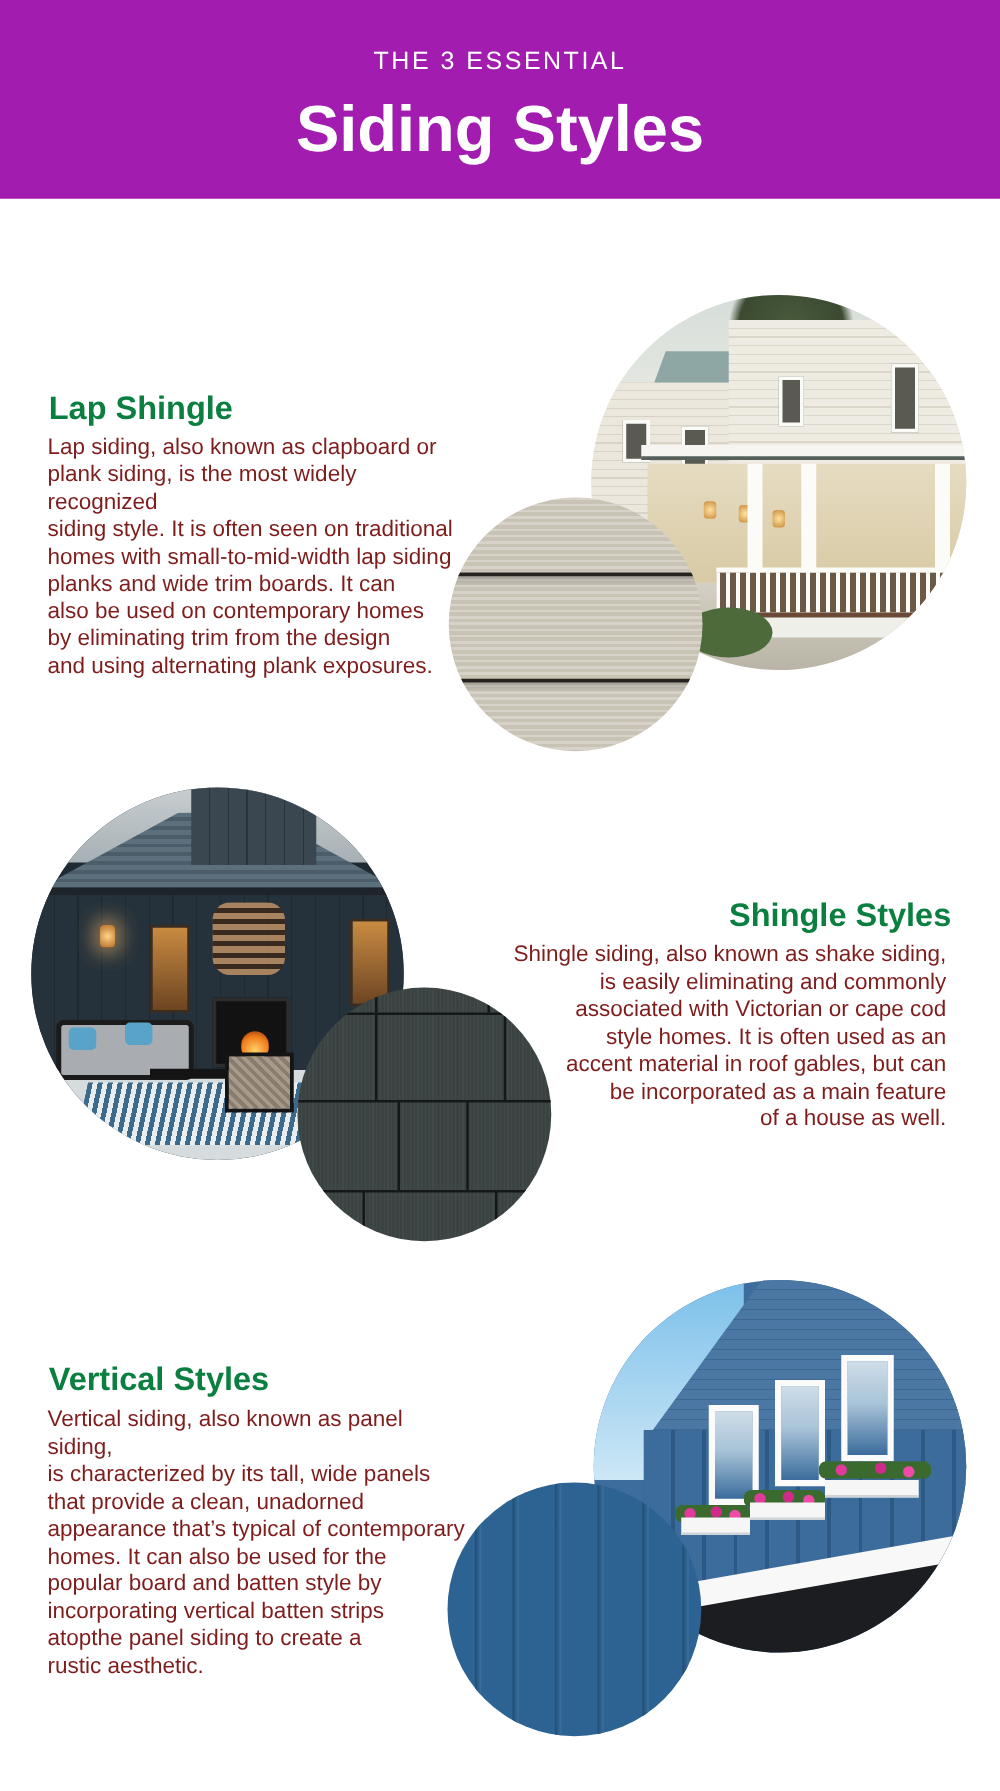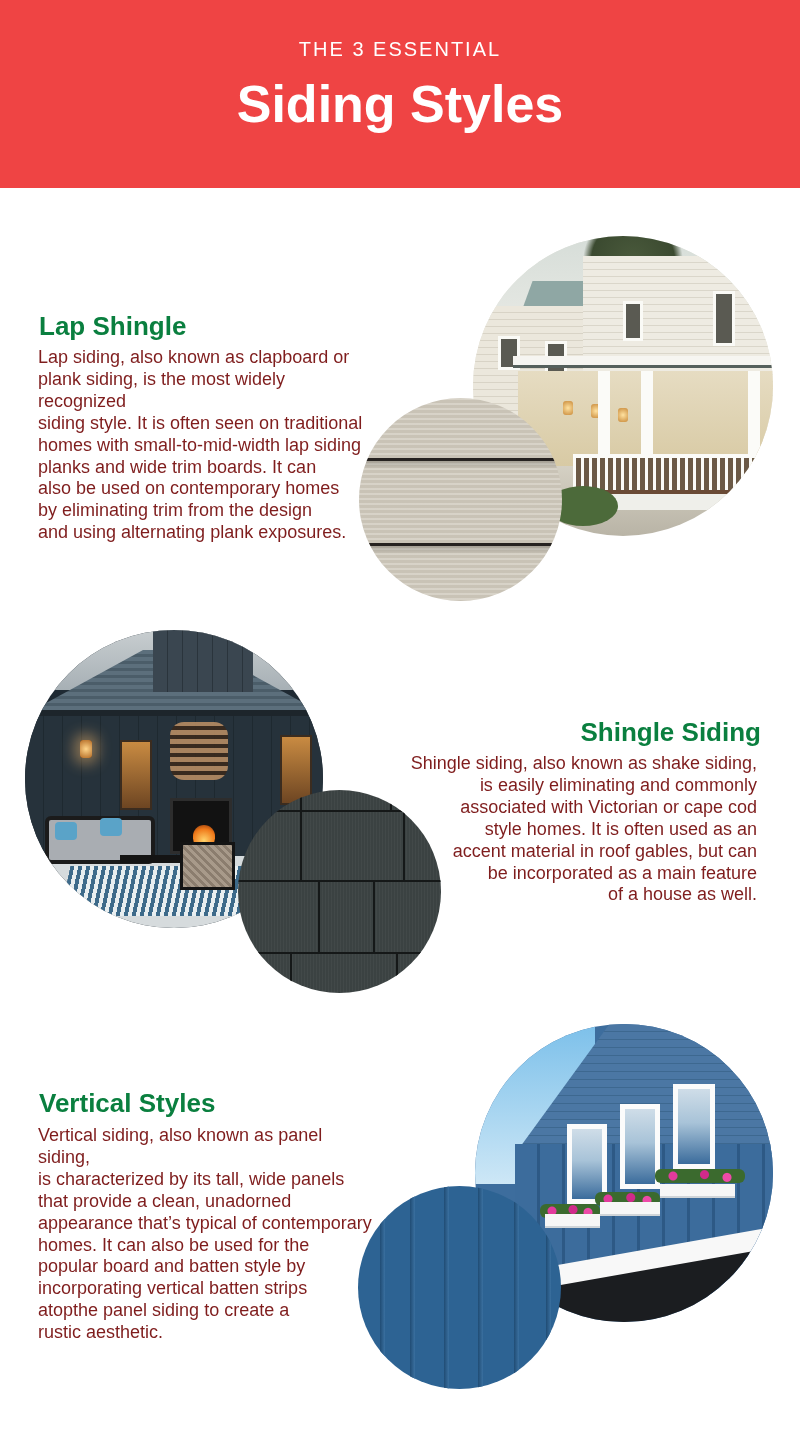--- a/index.html
+++ b/index.html
@@ -1,21 +1,21 @@
 <!DOCTYPE html>
 <html><head>
 <meta charset="utf-8">
 <style>
   * { margin: 0; padding: 0; box-sizing: border-box; }
   html, body { width: 800px; height: 1433px; background: #ffffff; overflow: hidden; }
   body { position: relative; font-family: "Liberation Sans", "DejaVu Sans", sans-serif; color: #1f1f1f; }
 
   .header {
-    position: absolute; left: 0; top: 0; width: 800px; height: 188px;
-    background: #ef4444; text-align: center; color: #ffffff;
+    position: absolute; left: 0; top: 0; width: 800px; height: 159px;
+    background: #a21caf; text-align: center; color: #ffffff;
   }
   .header .kicker {
     position: absolute; left: 0; width: 800px; top: 38px;
     font-size: 20px; letter-spacing: 2px; font-weight: 400;
   }
   .header .title {
     position: absolute; left: 0; width: 800px; top: 64px;
     font-size: 52px; font-weight: 700; letter-spacing: 0px; line-height: 80px;
   }
   .header .sub {
@@ -176,21 +176,21 @@
     <div class="v" style="left:62px; top:0; height:20px;"></div>
     <div class="v" style="left:152px; top:0; height:20px;"></div>
     <div class="v" style="left:62px; top:20px; height:70px;"></div>
     <div class="v" style="left:165px; top:20px; height:70px;"></div>
     <div class="v" style="left:80px; top:90px; height:72px;"></div>
     <div class="v" style="left:135px; top:90px; height:72px;"></div>
     <div class="v" style="left:52px; top:162px; height:41px;"></div>
     <div class="v" style="left:158px; top:162px; height:41px;"></div>
   </div>
 
-  <div class="section-title right" style="left:440px; top:717px; width:321px;">Shingle Siding</div>
+  <div class="section-title right" style="left:440px; top:717px; width:321px;">Shingle Styles</div>
   <div class="section-body right" style="left:400px; top:753px; width:357px;">Shingle siding, also known as shake siding,
 is easily eliminating and commonly
 associated with Victorian or cape cod
 style homes. It is often used as an
 accent material in roof gables, but can
 be incorporated as a main feature
 of a house as well.</div>
 </div>
 
 <div>

